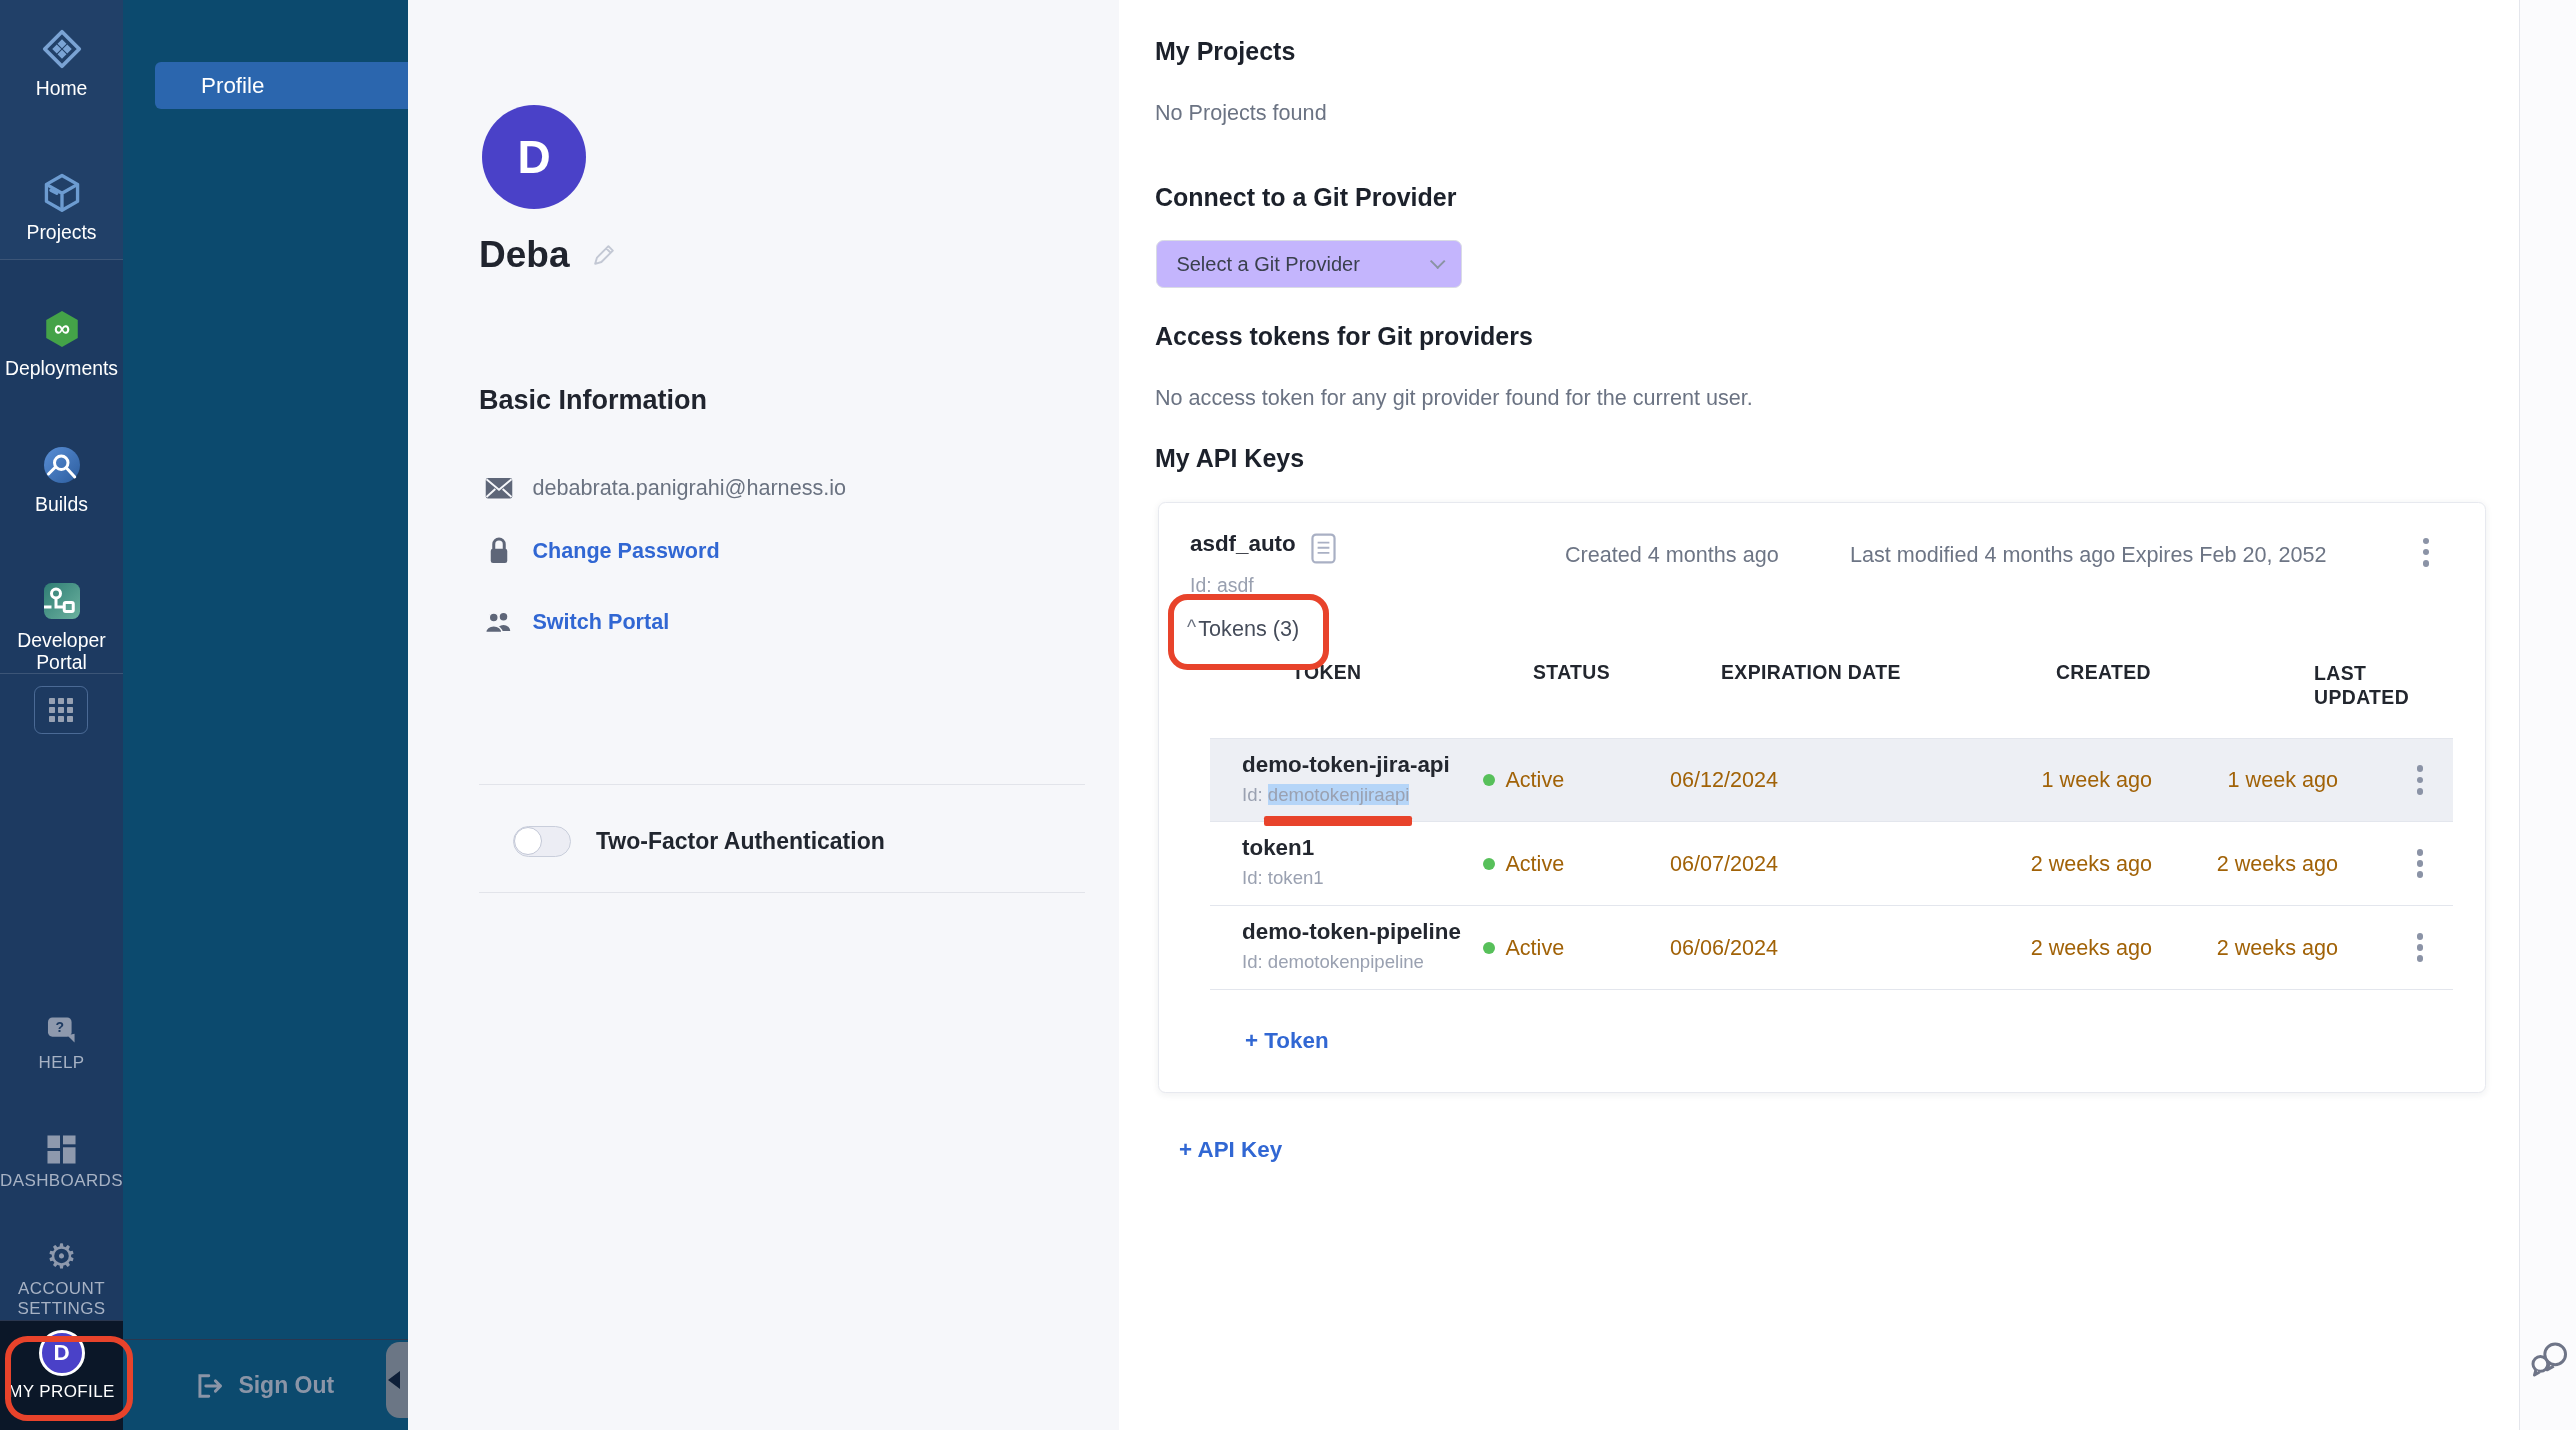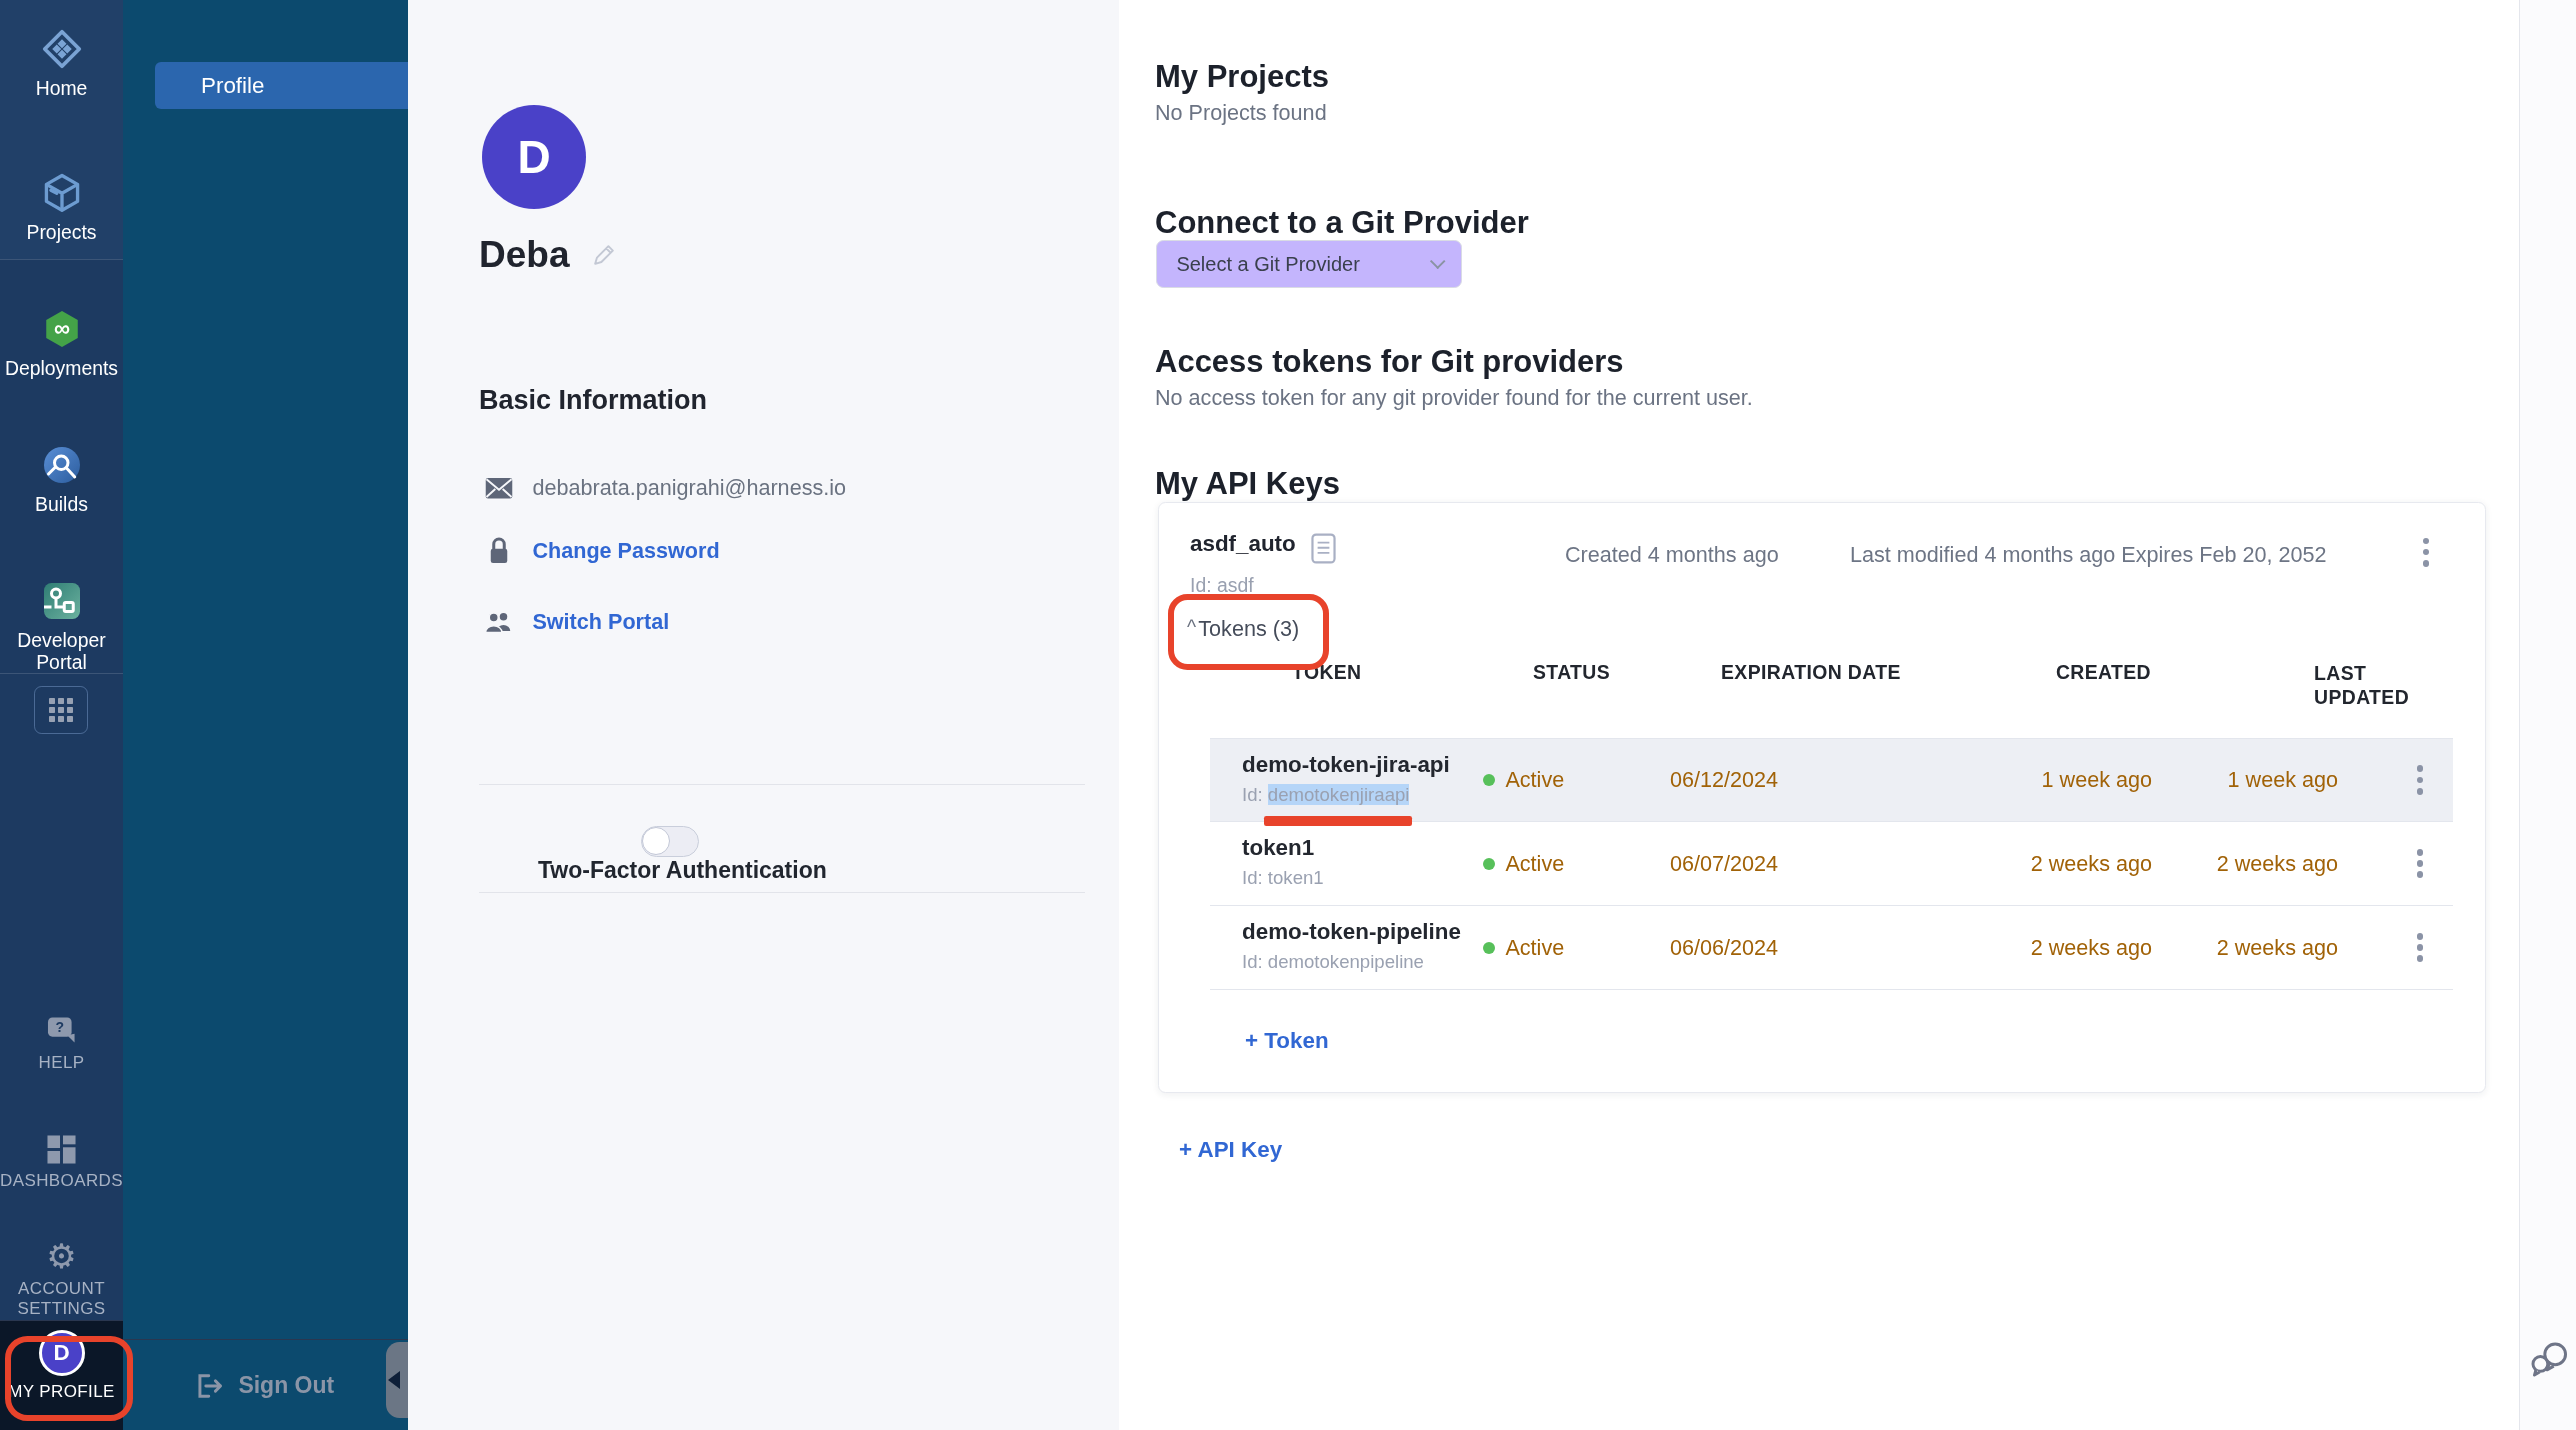--- a/index.html
+++ b/index.html
@@ -48,30 +48,30 @@
                 color:#fff; font-size:46px; font-weight:700; }
   .disp-name { position:absolute; left:71px; top:234px; font-size:37px; font-weight:700; color:#20242e;
                display:flex; align-items:center; }
   .disp-name svg { margin-left:21px; cursor:pointer; }
   .sec-title { position:absolute; left:71px; top:385px; font-size:27px; font-weight:700; color:#20242e; }
   .prow { position:absolute; left:74px; height:36px; display:flex; align-items:center; }
   .prow .ic { width:34px; display:flex; justify-content:center; }
   .prow .txt { margin-left:16.4px; font-size:21.6px; color:#6a7280; }
   .prow .link { margin-left:16.4px; font-size:21.6px; font-weight:600; color:#3167d3; cursor:pointer; }
   .hdiv { position:absolute; left:71px; width:606px; height:0.7px; background:#e2e4ea; }
-  .tfa-row { position:absolute; left:105px; top:826px; display:flex; align-items:center;flex-direction:column; }
+  .tfa-row { position:absolute; left:105px; top:826px; display:flex; align-items:center; }
   .toggle { position:relative; width:58px; height:31px; border-radius:15.7px; background:#ecedf4;
             border:1.5px solid #c9cedb; cursor:pointer; }
   .toggle .knob { position:absolute; left:0px; top:0px; width:28px; height:28px; border-radius:50%;
                   background:#ffffff; border:1.5px solid #c2c7d6; }
   .tfa-row .txt { margin-left:25px; font-size:23px; font-weight:700; color:#21262f; }
 
   
   #main { position:absolute; left:1119px; top:0; width:1400px; height:1430px; background:#ffffff; }
-  .h1 { position:absolute; font-size:31px; font-weight:700; color:#1c212b;margin-top:22px; }
+  .h1 { position:absolute; font-size:25px; font-weight:700; color:#1c212b; }
   .muted { position:absolute; font-size:21.6px; color:#6b7383; }
   .select { position:absolute; left:37px; top:240px; width:306px; height:48px; background:#c4b5fd;
             border:1.5px solid #d9dbe4; border-radius:7.5px; display:flex; align-items:center;
             padding:0 19.4px; font-size:20px; color:#3a404d; cursor:pointer; }
   .select .chev { margin-left:auto; width:11.2px; height:11.2px; border-right:2.2px solid #8a93a3;
                   border-bottom:2.2px solid #8a93a3; transform:rotate(45deg) translateY(-3px); }
   .card { position:absolute; left:39px; top:502px; width:1328px; height:591px; background:#fff;
           border:0.7px solid #e7e9ef; border-radius:7.5px; box-shadow:0 1.5px 7.5px rgba(31,41,55,.07); }
   .card .kname { position:absolute; left:31px; top:28px; font-size:22.4px; font-weight:700; color:#20242e; }
   .card .kid   { position:absolute; left:31px; top:71px; font-size:19.4px; color:#99a0b0; }

